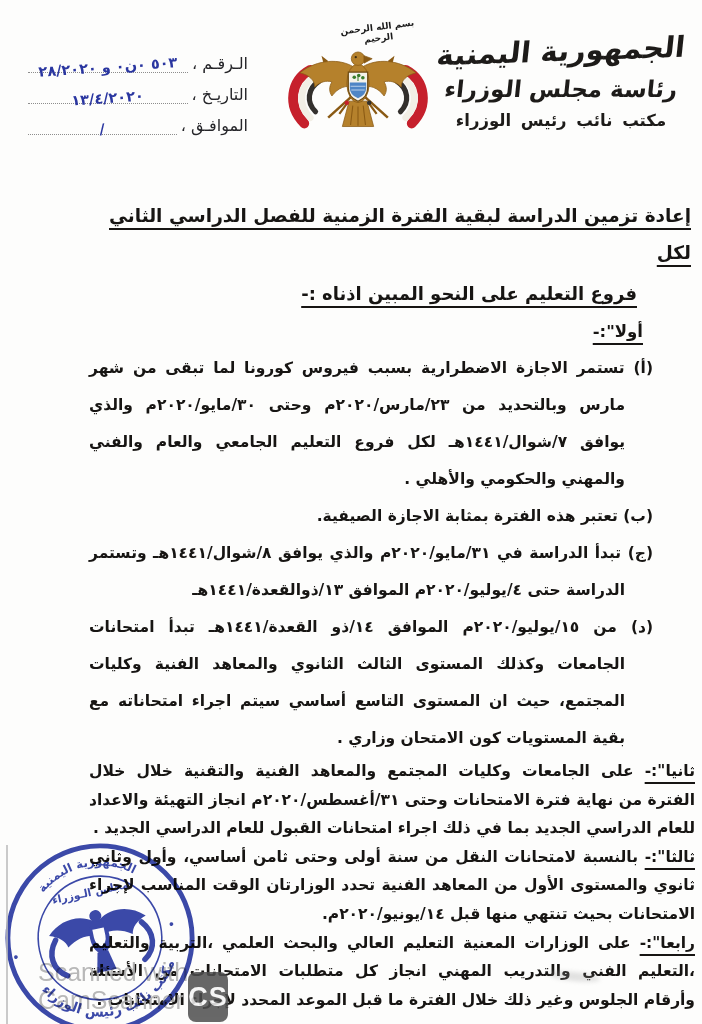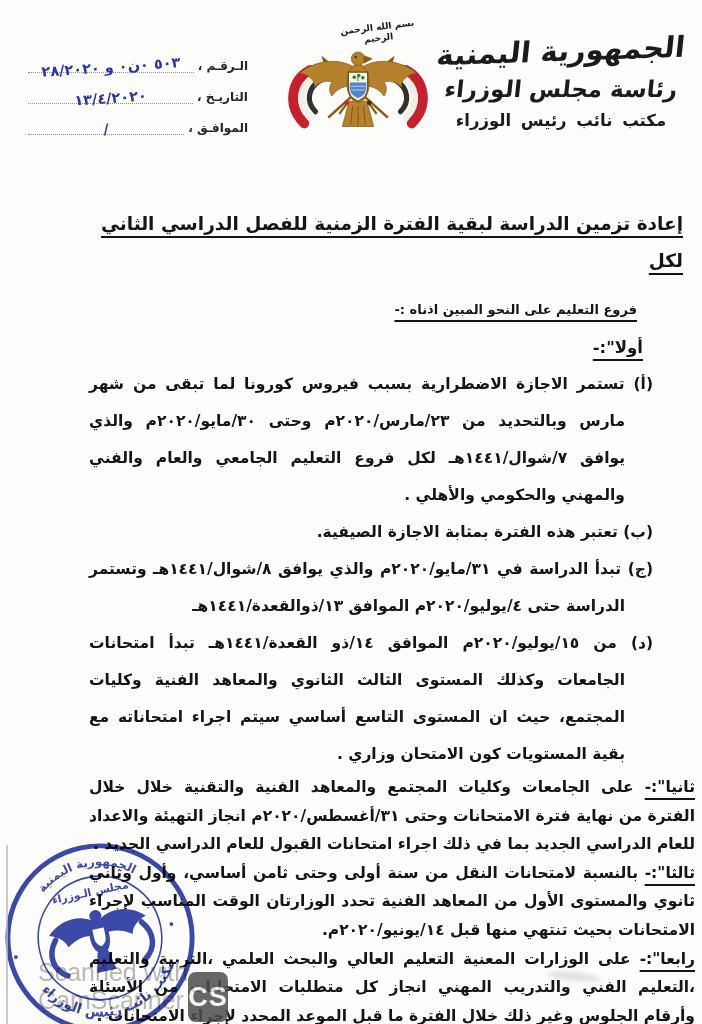--- a/index.html
+++ b/index.html
@@ -1,38 +1,38 @@
 <!DOCTYPE html>
 <html lang="ar"><head>
 <meta charset="utf-8">
 <style>
   html,body{margin:0;padding:0;background:#e9e9e9;}
   .page{position:relative;width:702px;height:1024px;background:#fdfdfc;overflow:hidden;
         font-family:"DejaVu Sans",sans-serif;direction:rtl;color:#1d1b19;}
   
   .reg{position:absolute;left:28px;top:42px;width:222px;direction:rtl;}
   .reg-row{display:flex;align-items:flex-end;height:31px;}
-  .reg-label{font-size:12px;font-weight:bold;color:#26262a;white-space:nowrap;padding-right:2px;}
+  .reg-label{font-size:16px;font-weight:normal;color:#26262a;white-space:nowrap;padding-right:2px;}
   .reg-line{flex:1;border-bottom:1.5px dotted #8d8d8d;margin-right:4px;text-align:center;}
   .hand{display:inline-block;color:#2a36a0;font-size:14.5px;font-weight:bold;
         transform:rotate(-4deg) translateY(4px);letter-spacing:1px;white-space:nowrap;}
   
   .basmala{position:absolute;left:330px;top:22px;width:96px;text-align:center;
            font-size:9px;font-weight:bold;color:#1a1a1a;transform:rotate(-7deg);line-height:11px;}
   .emblem{position:absolute;left:276px;top:34px;}
   
   .letterhead{position:absolute;right:6px;top:34px;width:270px;text-align:center;}
   .lh1{font-size:29px;font-weight:bold;transform:skewX(-8deg) rotate(-2deg);letter-spacing:-1px;}
   .lh2{font-size:23px;font-weight:bold;margin-top:8px;transform:skewX(-6deg);}
   .lh3{font-size:16.5px;font-weight:bold;margin-top:9px;letter-spacing:0;word-spacing:4px;}
   
   .doc-body{position:absolute;top:193px;right:7px;width:606px;font-size:15.5px;font-weight:bold;color:#171513;}
   .u{text-decoration:underline;text-underline-offset:6px;text-decoration-thickness:1.8px;}
-  .title1{margin:12px;font-size:18.5px;line-height:37px;text-align:right;}
-  .title2{margin:0 58px 0 0;font-size:13px;line-height:37px;text-align:right;}
+  .title1{margin:4px;font-size:18.5px;line-height:37px;text-align:right;}
+  .title2{margin:0 58px 0 0;font-size:18px;line-height:37px;text-align:right;}
   .ordinal{margin:4px 52px 3px 0;font-size:16.5px;line-height:31px;}
   p.item{margin:0;padding-right:70px;text-indent:-28px;line-height:37px;text-align:justify;}
   p.section{margin:0;line-height:28.6px;text-align:justify;}
   .marker{font-weight:bold;}
   
   .stamp{position:absolute;left:2px;top:840px;transform:rotate(-12deg);opacity:.93;mix-blend-mode:multiply;}
   
   .watermark{position:absolute;left:28px;top:956px;display:flex;align-items:flex-start;}
   .cs-badge{width:40px;height:50px;margin-top:16px;background:#4e4e4e;border-radius:8px;
             display:flex;align-items:center;justify-content:center;opacity:.85;}

